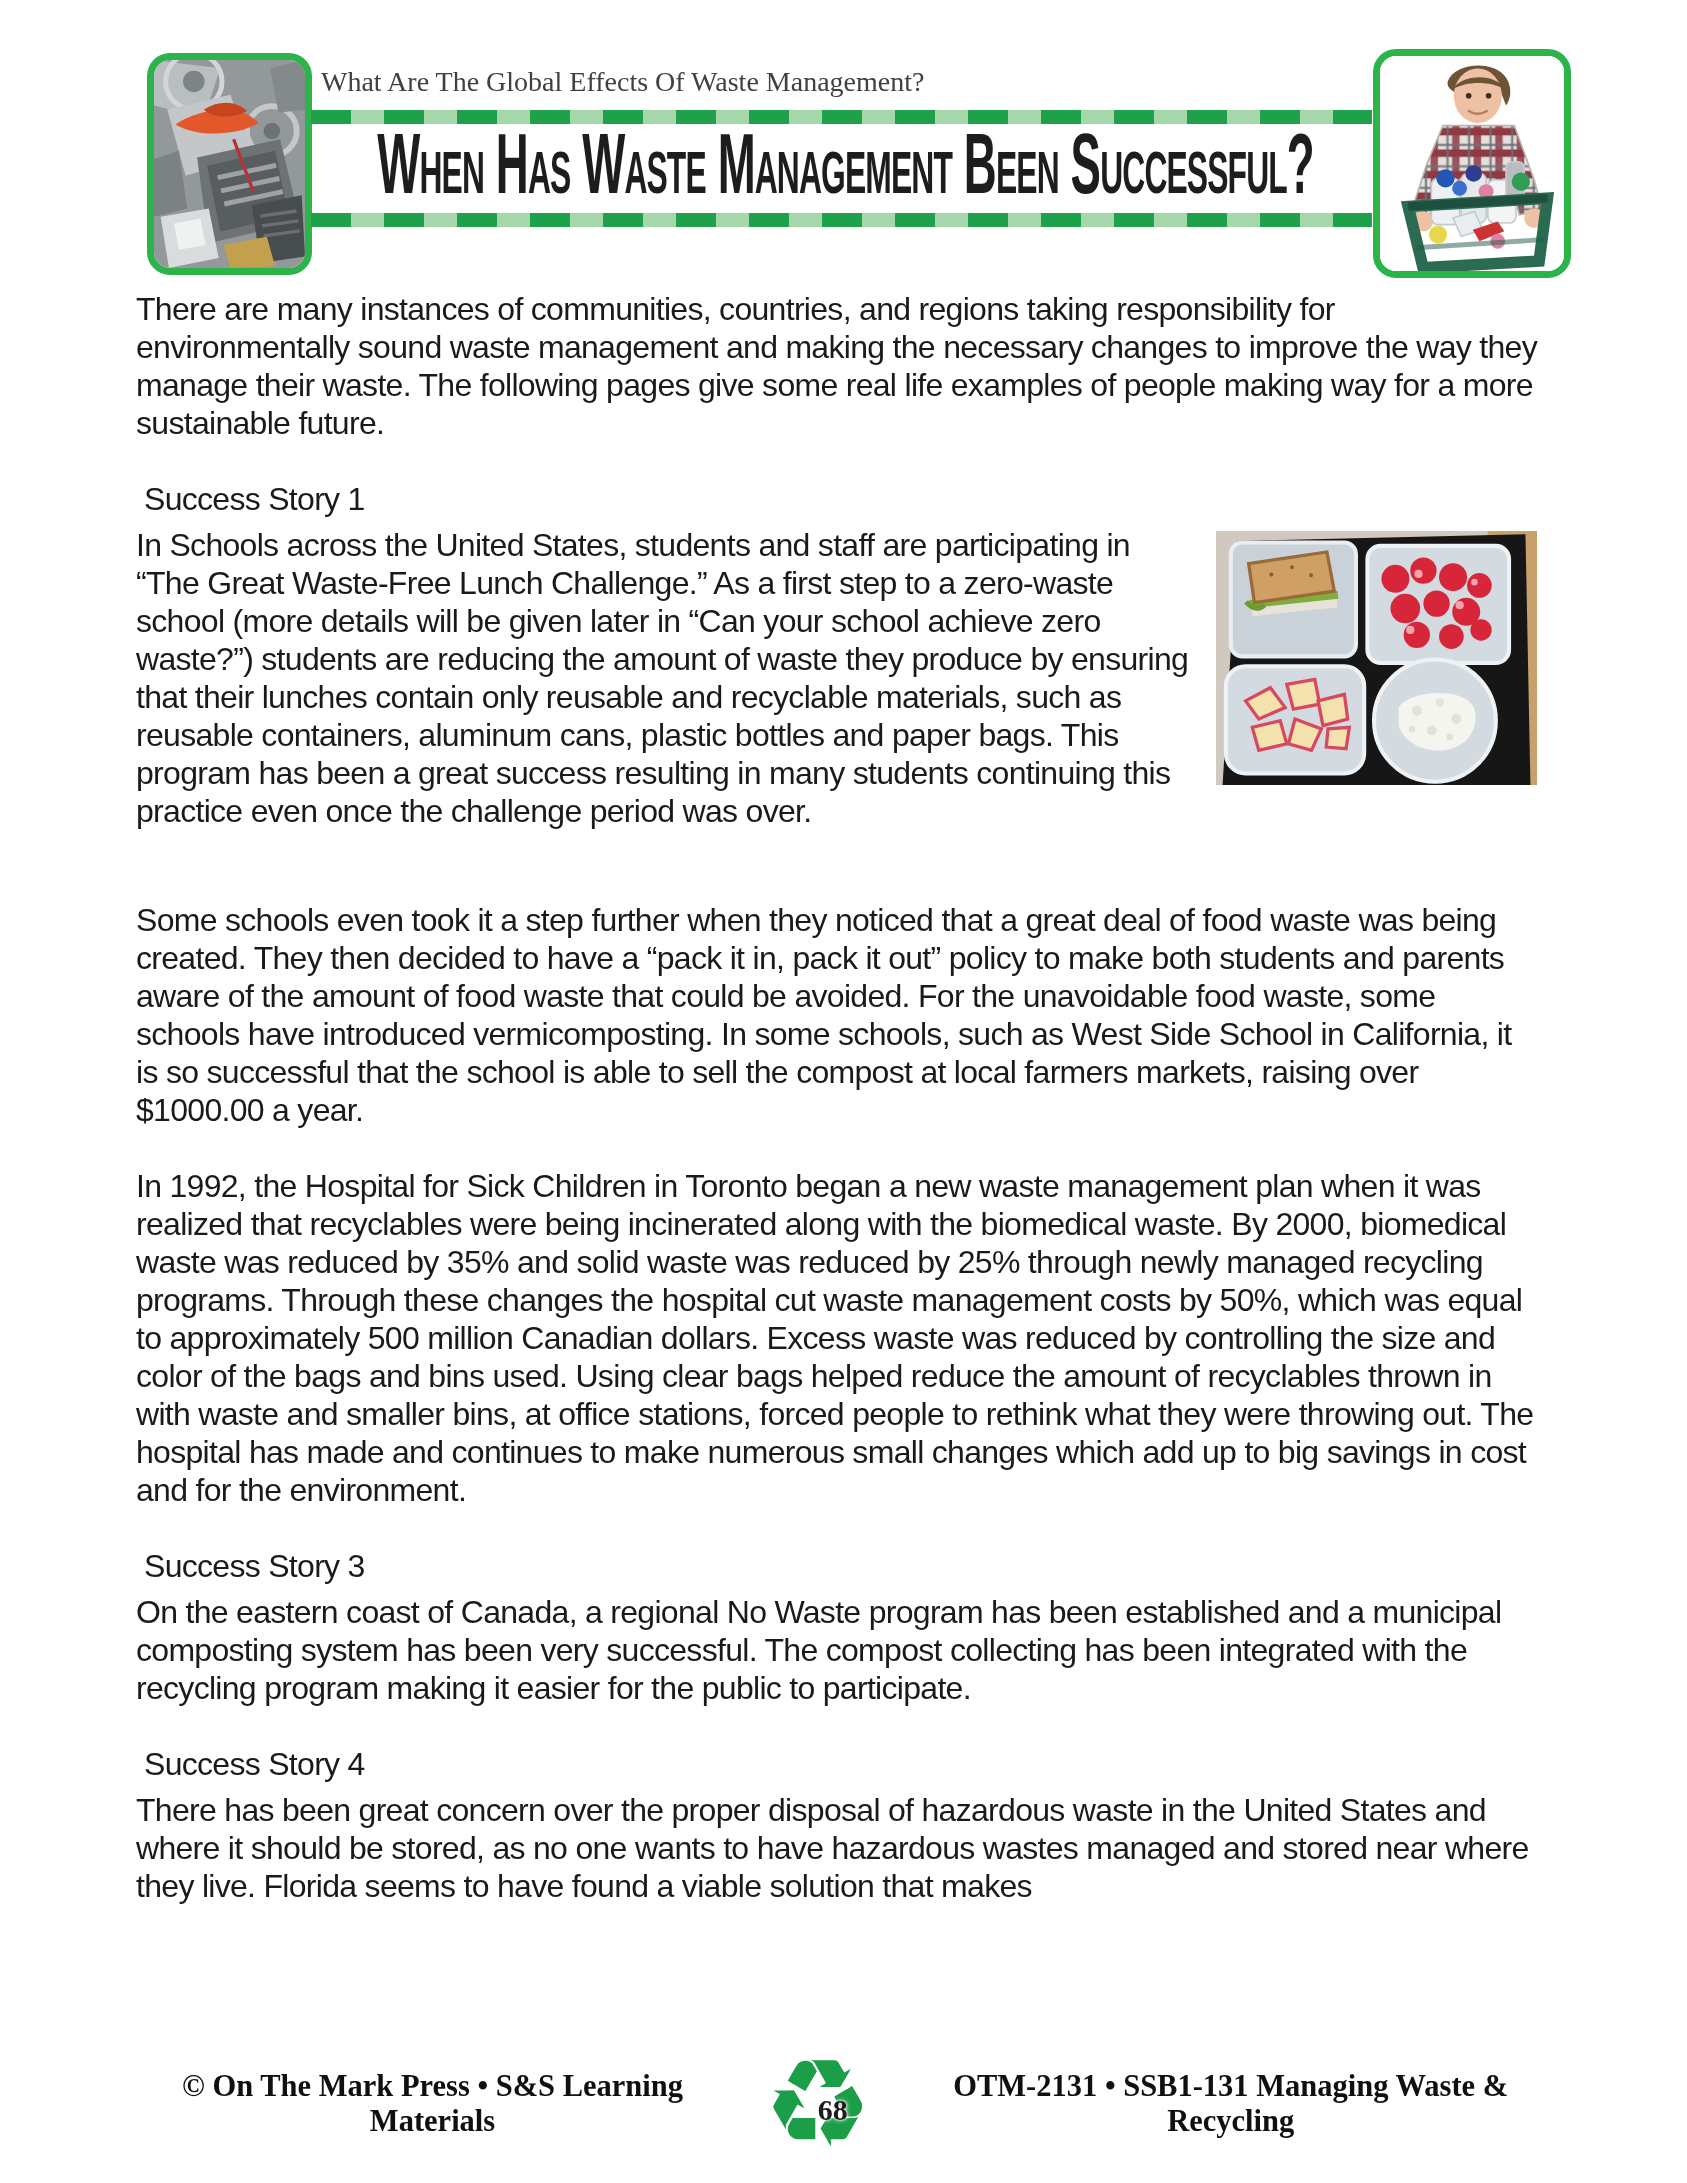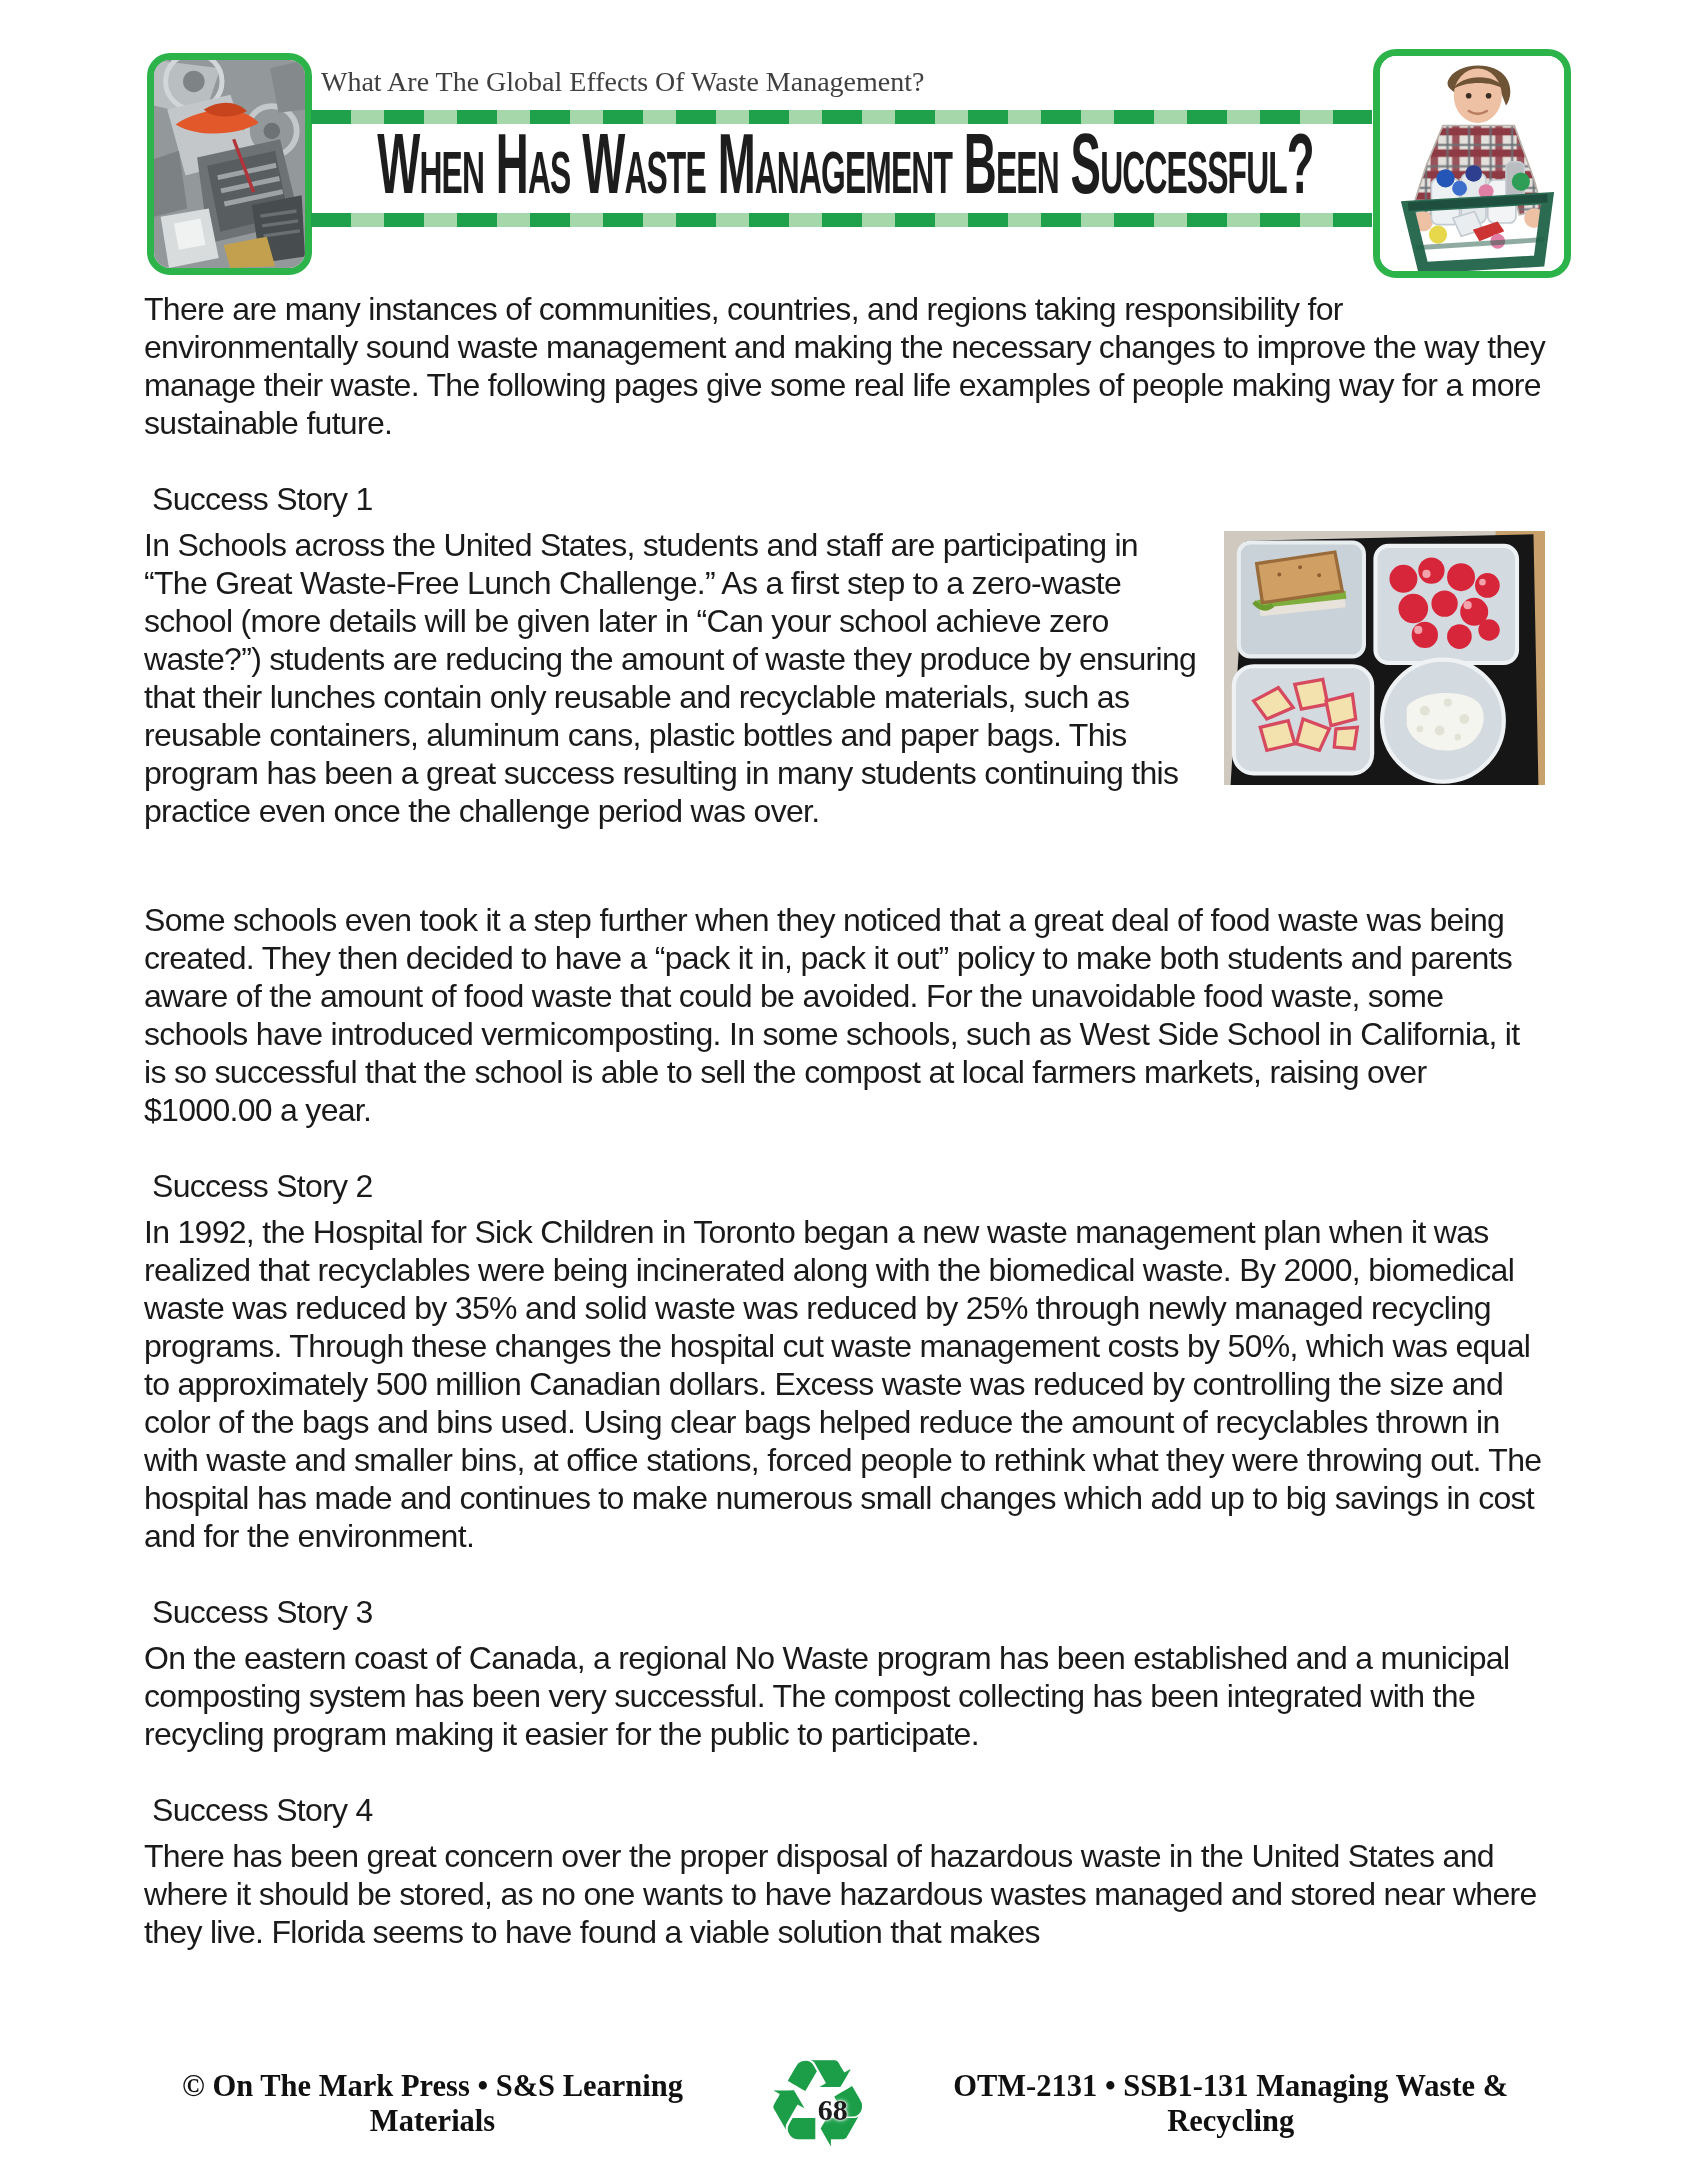--- a/index.html
+++ b/index.html
@@ -19,21 +19,21 @@
         background:repeating-linear-gradient(90deg,#1fa04a 0 40px,#a6d7aa 40px 73px);}
   .band-top{top:110px;}
   .band-bottom{top:213px;}
   .title-wrap{position:absolute;left:318px;top:120px;width:1055px;height:92px;
               display:flex;align-items:flex-start;justify-content:center;}
   .main-title{font-weight:bold;font-variant:small-caps;font-size:86px;line-height:86px;
               letter-spacing:-1.6px;white-space:nowrap;color:#1d1d1d;
               transform:scaleX(0.53);transform-origin:center center;}
 
   
-  .content{position:absolute;left:144px;top:290px;width:1401px;
+  .content{position:absolute;left:136px;top:290px;width:1401px;
            font-size:32px;line-height:38px;letter-spacing:-0.7px;color:#1a1a1a;}
   .content p{margin:0 0 38px 0;}
   .content p.gap-lg{margin-bottom:71px;}
   .story-heading{font-size:32px;line-height:38px;font-weight:normal;margin:8px;letter-spacing:-0.7px;}
 
   .lunch-photo{float:right;width:321px;height:254px;margin:5px 0 10px 21.4px;}
   .lunch-photo svg{display:block;width:100%;height:100%;}
   .clearfix::after{content:"";display:block;clear:both;}
 
   
@@ -200,21 +200,20 @@
             <circle cx="238" cy="240" r="4"></circle>
               <circle cx="284" cy="250" r="4"></circle>
           </g>
         </svg>
       </div>
       <p class="gap-lg">In Schools across the United States, students and staff are participating in “The Great Waste-Free Lunch Challenge.” As a first step to a zero-waste school (more details will be given later in “Can your school achieve zero waste?”) students are reducing the amount of waste they produce by ensuring that their lunches contain only reusable and recyclable materials, such as reusable containers, aluminum cans, plastic bottles and paper bags. This program has been a great success resulting in many students continuing this practice even once the challenge period was over.</p>
     </div>
 
     <p>Some schools even took it a step further when they noticed that a great deal of food waste was being created. They then decided to have a “pack it in, pack it out” policy to make both students and parents aware of the amount of food waste that could be avoided. For the unavoidable food waste, some schools have introduced vermicomposting. In some schools, such as West Side School in California, it is so successful that the school is able to sell the compost at local farmers markets, raising over $1000.00 a year.</p>
 
-    <h2 class="story-heading">Success Story 2</h2>
     <p>In 1992, the Hospital for Sick Children in Toronto began a new waste management plan when it was realized that recyclables were being incinerated along with the biomedical waste. By 2000, biomedical waste was reduced by 35% and solid waste was reduced by 25% through newly managed recycling programs. Through these changes the hospital cut waste management costs by 50%, which was equal to approximately 500 million Canadian dollars. Excess waste was reduced by controlling the size and color of the bags and bins used. Using clear bags helped reduce the amount of recyclables thrown in with waste and smaller bins, at office stations, forced people to rethink what they were throwing out.  The hospital has made and continues to make numerous small changes which add up to big savings in cost and for the environment.</p>
 
     <h2 class="story-heading">Success Story 3</h2>
     <p>On the eastern coast of Canada, a regional No Waste program has been established and a municipal composting system has been very successful. The compost collecting has been integrated with the recycling program making it easier for the public to participate.</p>
 
     <h2 class="story-heading">Success Story 4</h2>
     <p>There has been great concern over the proper disposal of hazardous waste in the United States and where it should be stored, as no one wants to have hazardous wastes managed and stored near where they live. Florida seems to have found a viable solution that makes</p>
   </div>
 
   <div class="footer">

